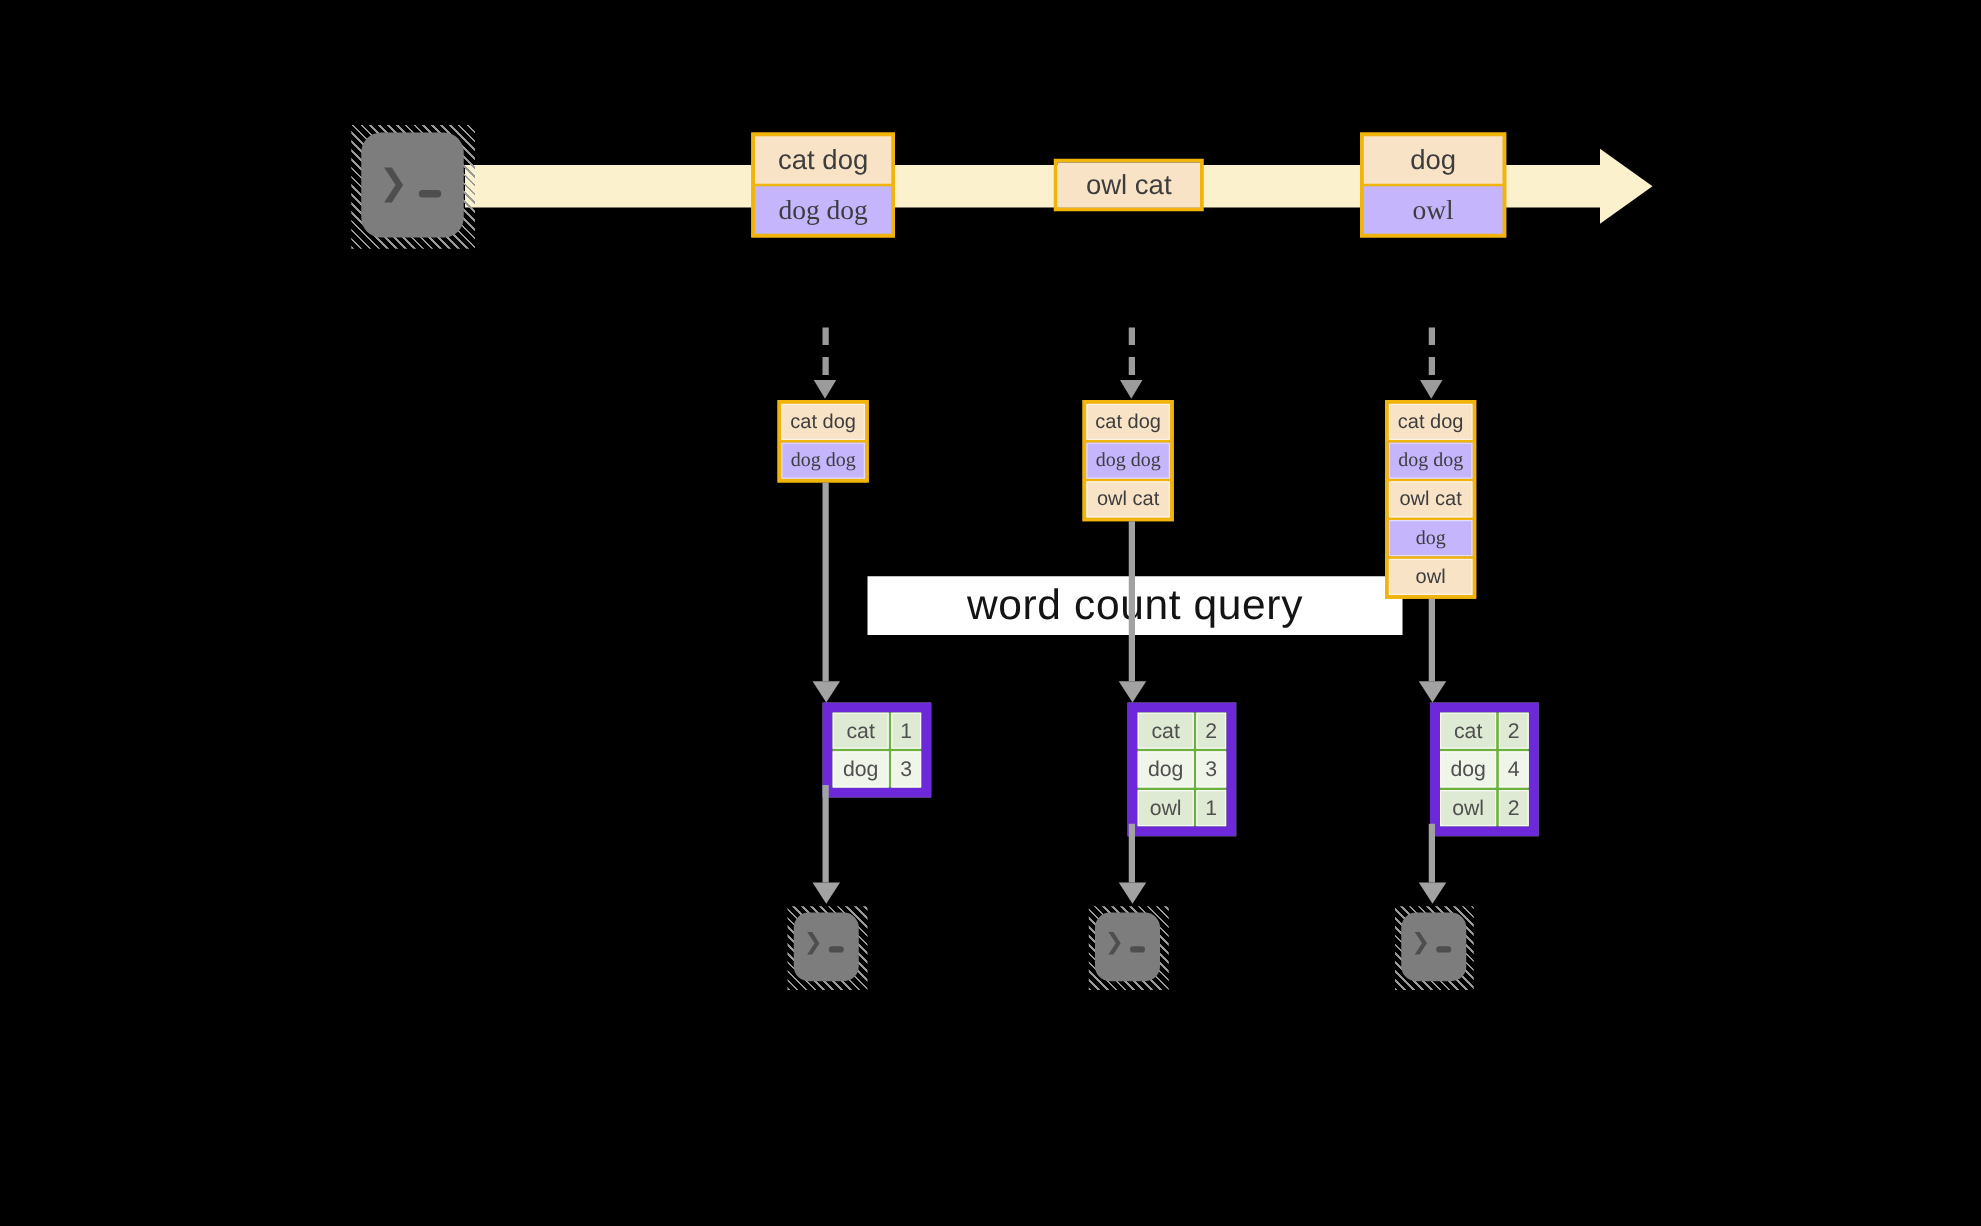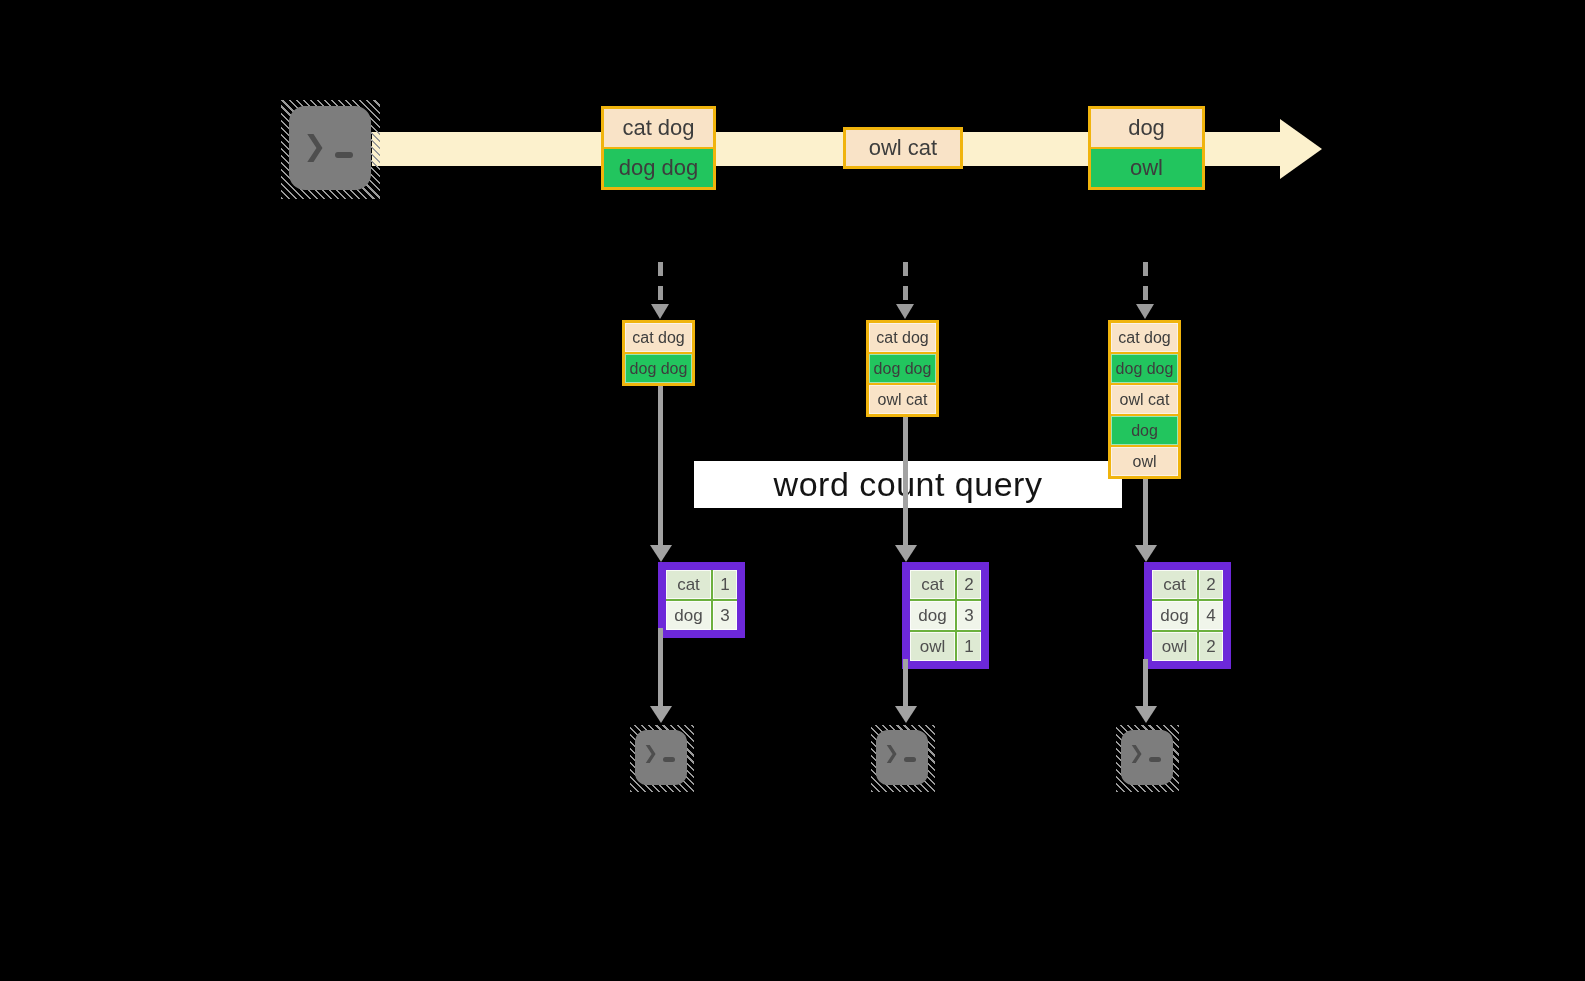--- a/index.html
+++ b/index.html
@@ -29,21 +29,21 @@
     border-left:42px solid #fcf1cd;
   }
   
   .ebox{position:absolute;border:3px solid #f0b40d;background:#f0b40d;}
   .ebox .row{
     display:flex;align-items:center;justify-content:center;
     font-size:22px;color:#3d3d3d;
   }
   .ebox .row + .row{margin-top:2px;}
   .peach{background:#f9e3c7;}
-  .cream{background:#22c55e;}
+  .cream{background:#c4b5fd;font-family:Liberation Serif, serif;}
   
   .darrow{position:absolute;width:5px;z-index:3;}
   .darrow .dline{
     width:5px;height:42px;
     background:repeating-linear-gradient(180deg,#9b9b9b 0 14px,rgba(0,0,0,0) 14px 24px);
   }
   .darrow .dhead{
     width:0;height:0;margin-left:-7px;
     border-left:9.5px solid transparent;border-right:9.5px solid transparent;
     border-top:15px solid #9b9b9b;

